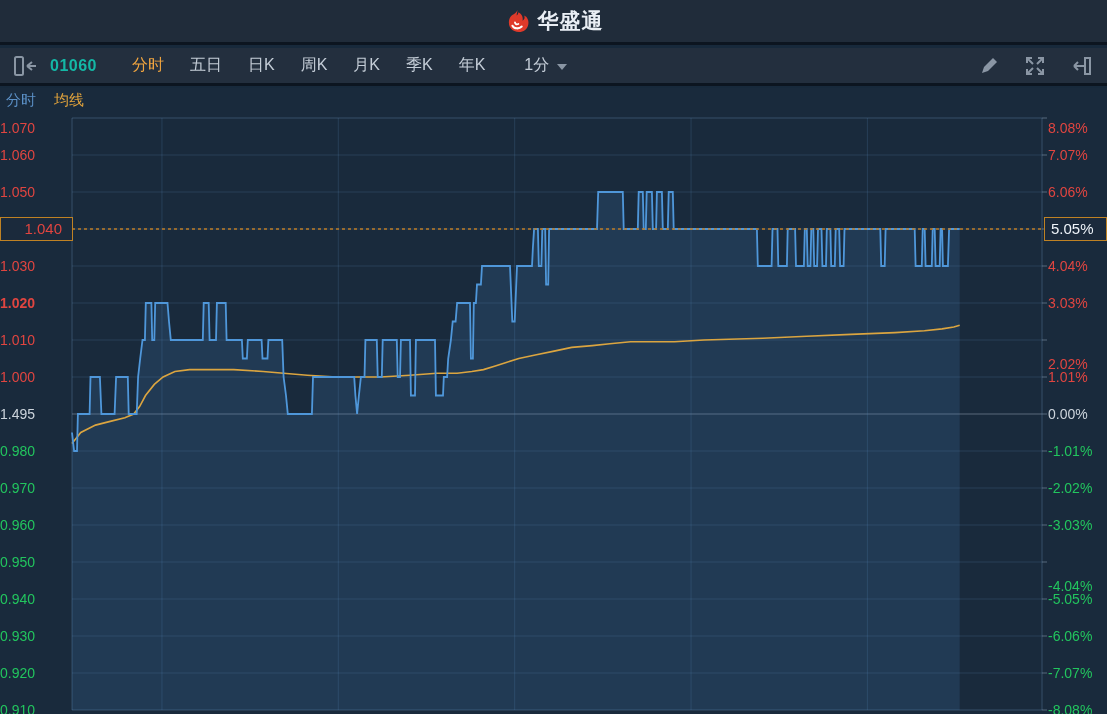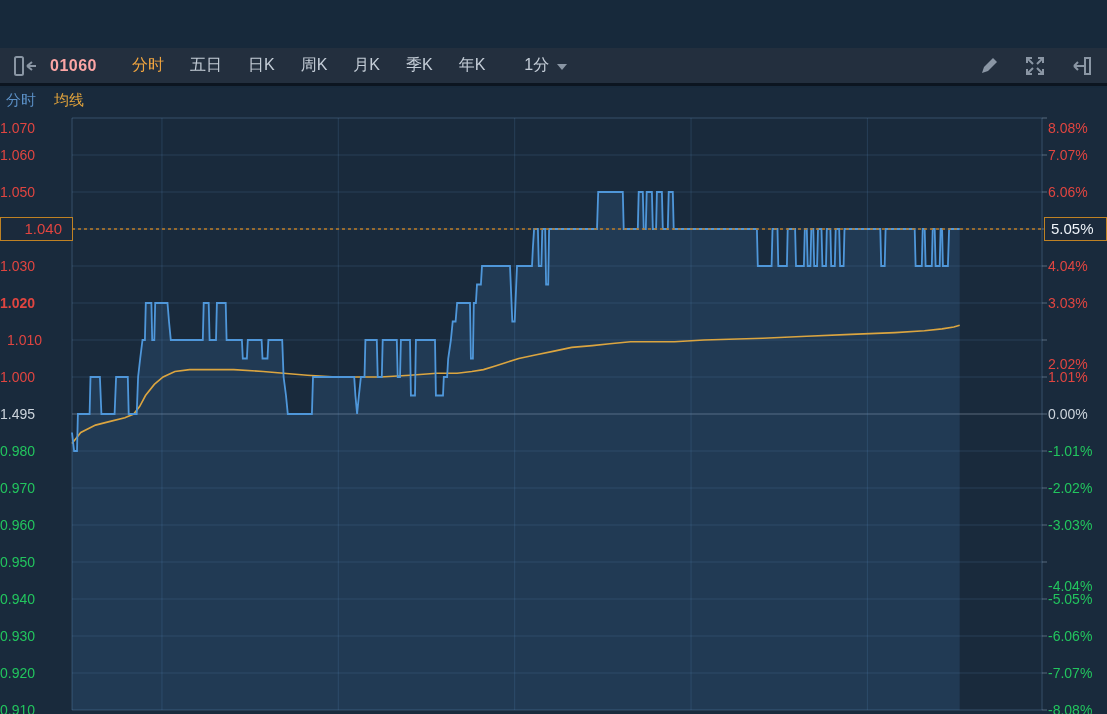--- a/index.html
+++ b/index.html
@@ -12,21 +12,21 @@
             background:#202c3a; border-bottom:3px solid #0c1520;
             display:flex; align-items:center; justify-content:center; gap:7px; }
   .app-title { color:#e9eef4; font-size:21px; font-weight:bold; letter-spacing:1px; }
   .logo-svg { width:27px; height:27px; display:block; }
 
   
   .toolbar { position:absolute; left:0; top:48px; width:1107px; height:38px;
              background:#232f3e; border-bottom:3px solid #0c1520;
              display:flex; align-items:center; padding:0 12px; }
   .collapse-btn { width:26px; height:22px; margin-right:12px; cursor:pointer; }
-  .stock-code { color:#fca5a5; font-size:16px; font-weight:bold; margin-right:22px; letter-spacing:.5px; }
+  .stock-code { color:#14b8a6; font-size:16px; font-weight:bold; margin-right:22px; letter-spacing:.5px; }
   .tabs { display:flex; align-items:center; }
   .tab { color:#c4cdd7; font-size:16px; margin:0 13px; cursor:pointer; white-space:nowrap; }
   .tab.active { color:#f0a43f; }
   .period { display:flex; align-items:center; margin-left:26px; cursor:pointer;justify-content:space-between; }
   .period-label { color:#c4cdd7; font-size:16px; }
   .caret { width:0; height:0; border-left:5px solid transparent; border-right:5px solid transparent;
            border-top:6px solid #8a96a4; margin-left:8px; margin-top:2px; }
   .tool-icons { margin-left:auto; display:flex; align-items:center; gap:26px; padding-right:4px; }
   .tool-icons svg { display:block; cursor:pointer; }
 
@@ -47,20 +47,28 @@
   .px-box { position:absolute; height:24px; line-height:22px; font-size:15px;
             border:1px solid #bf8224; background:#1b2a3c; z-index:3; }
   .px-box.left { left:0; width:73px; text-align:right; padding-right:10px; color:#e04540; }
   .px-box.right { left:1044px; width:63px; text-align:left; padding-left:6px; color:#eef3f9; }
 </style>
 </head>
 <body>
 
 <div class="screen">
 
+  <div class="header">
+    <svg class="logo-svg" viewBox="0 0 32 32">
+      <path fill="#e03a2a" d="M16 2c-1 4-5 5-8 8-3 4-3 10 0 14 4 5 12 6 17 2 4-3 5-9 3-13-1-2-2-3-4-4 1 3 0 5-2 6 1-4-1-8-5-10 0 2-1 3-2 4 0-3 1-5 1-7z"></path>
+      <path fill="none" stroke="#ffffff" stroke-width="2.4" stroke-linecap="round" d="M10 21c2 4 8 4 11 1"></path>
+      <path fill="none" stroke="#ffffff" stroke-width="2.2" stroke-linecap="round" d="M13 17c0 2 2 3 4 2"></path>
+    </svg>
+    <span class="app-title">华盛通</span>
+  </div>
 
   <div class="toolbar">
     <svg class="collapse-btn" viewBox="0 0 26 22">
       <rect x="3" y="2" width="8" height="18" rx="1.5" fill="none" stroke="#8a96a4" stroke-width="2"></rect>
       <path d="M24 11 H15 M15 11 l5 -4 M15 11 l5 4" stroke="#8a96a4" stroke-width="2" fill="none"></path>
     </svg>
     <span class="stock-code">01060</span>
     <div class="tabs" id="tabs">
         <span class="tab active">分时</span>
         <span class="tab">五日</span>
@@ -145,21 +153,21 @@
       <span class="lg-minute">分时</span>
       <span class="lg-avg">均线</span>
     </div>
     <div id="left-labels">
         <div class="axis-label left tone-up" style="top: 31px;">1.070</div>
         <div class="axis-label left tone-up" style="top: 58px;">1.060</div>
         <div class="axis-label left tone-up" style="top: 95px;">1.050</div>
         <div class="axis-label left tone-up" style="top: 132px;">1.040</div>
         <div class="axis-label left tone-up" style="top: 169px;">1.030</div>
         <div class="axis-label left tone-up" style="top: 206px; font-weight: bold;">1.020</div>
-        <div class="axis-label left tone-up" style="top: 243px; padding-left: 7px;">1.010</div>
+        <div class="axis-label left tone-up" style="top: 243px;">1.010</div>
         <div class="axis-label left tone-up" style="top: 280px;">1.000</div>
         <div class="axis-label left tone-flat" style="top: 317px;">1.495</div>
         <div class="axis-label left tone-down" style="top: 354px;">0.980</div>
         <div class="axis-label left tone-down" style="top: 391px;">0.970</div>
         <div class="axis-label left tone-down" style="top: 428px;">0.960</div>
         <div class="axis-label left tone-down" style="top: 465px;">0.950</div>
         <div class="axis-label left tone-down" style="top: 502px;">0.940</div>
         <div class="axis-label left tone-down" style="top: 539px;">0.930</div>
         <div class="axis-label left tone-down" style="top: 576px;">0.920</div>
         <div class="axis-label left tone-down" style="top: 613px;">0.910</div>

